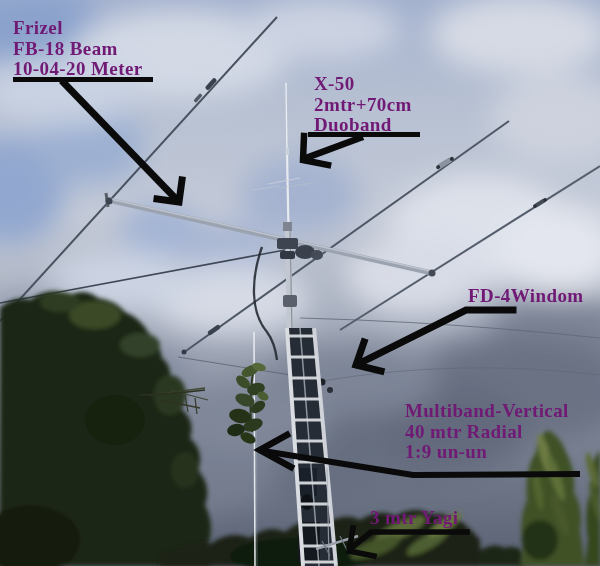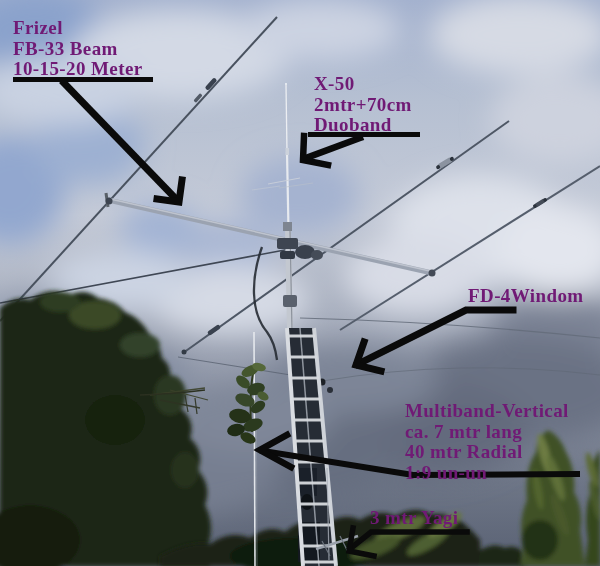--- a/index.html
+++ b/index.html
@@ -285,39 +285,38 @@
     </g>
     <g>
       <path d="M467,532 L371,532 L350,549" stroke-width="5.5"></path>
       <path d="M353,528 L349,551 L374,556" stroke-width="5.5"></path>
     </g>
   </g>
 </svg>
 
   <div class="label" style="left:13px;top:18px;">
     <span>Frizel</span>
-    <span>FB-33 Beam</span>
-    <span>10-15-20 Meter</span>
+    <span>FB-18 Beam</span>
+    <span>10-04-20 Meter</span>
   </div>
   <div class="ul" style="left:13px;top:77px;width:140px;height:5px;"></div>
 
   <div class="label" style="left:314px;top:74px;">
     <span>X-50</span>
     <span>2mtr+70cm</span>
     <span>Duoband</span>
   </div>
   <div class="ul" style="left:308px;top:132px;width:112px;height:5px;"></div>
 
   <div class="label" style="left:468px;top:286px;">
     <span>FD-4Windom</span>
   </div>
 
   <div class="label" style="left:405px;top:401px;">
     <span>Multiband-Vertical</span>
-    <span>ca. 7 mtr lang</span>
     <span>40 mtr Radial</span>
     <span>1:9 un-un</span>
   </div>
 
   <div class="label" style="left:370px;top:508px;">
     <span>3 mtr Yagi</span>
   </div>
 
 </div>
 

